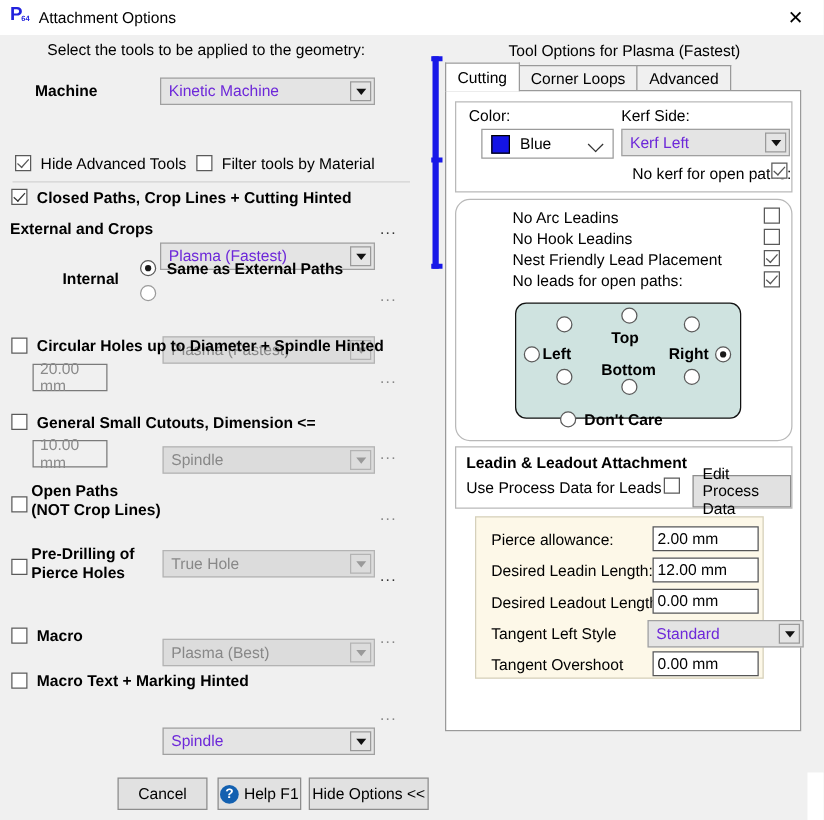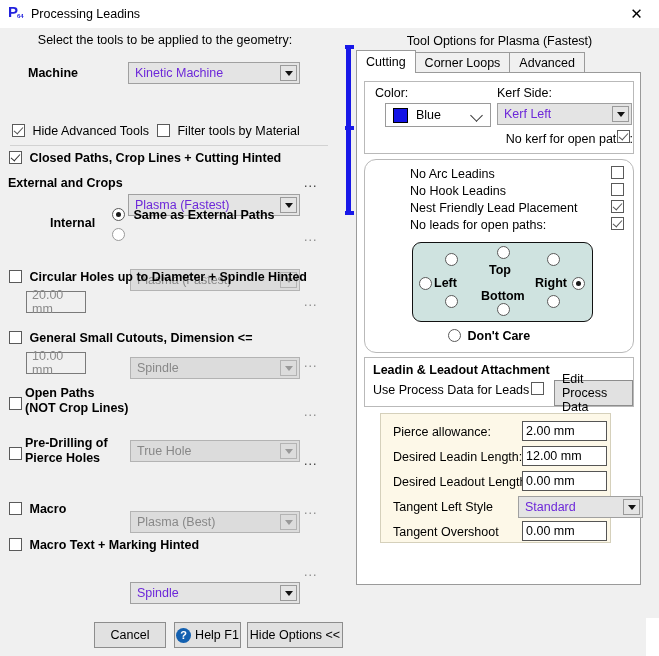--- a/index.html
+++ b/index.html
@@ -182,21 +182,21 @@
   #rightedge { position:absolute; left:646px; top:618px; width:13px; height:38px; background:#fff; }
 </style>
 </head>
 <body>
 
 <div id="titlebar">
   <div id="app-icon">
     <span class="pglyph">P</span>
       <span class="sub">64</span>
   </div>
-  <span id="title-text">Processing Leadins</span>
+  <span id="title-text">Attachment Options</span>
   <div id="close-btn">✕</div>
 </div>
 
 <div id="left-panel">
 
   <div class="hdr-center">Select the tools to be applied to the geometry:</div>
 
   <div class="row bold" style="left:28px; top:38px;">Machine</div>
   <div class="combo row" style="left:128px; top:34px; width:172px;">
     <span class="ctext">Kinetic Machine</span>
@@ -345,21 +345,21 @@
 
       <div style="position:absolute; left:45px; top:24px;">No Hook Leadins</div>
       <div style="position:absolute; left:246px; top:23px;"><span class="cb"></span></div>
 
       <div style="position:absolute; left:45px; top:41px;">Nest Friendly Lead Placement</div>
       <div style="position:absolute; left:246px; top:40px;"><span class="cb checked"></span></div>
 
       <div style="position:absolute; left:45px; top:58px;">No leads for open paths:</div>
       <div style="position:absolute; left:246px; top:57px;"><span class="cb checked"></span></div>
 
-      <div class="lgreen" style="position:absolute; left:47px; top:82px; width:181px; height:80px;padding-left:36px;">
+      <div class="lgreen" style="position:absolute; left:47px; top:82px; width:181px; height:93px;padding-left:36px;">
         <div style="position:absolute; left:32px; top:10px;"><span class="rb"></span></div>
         <div style="position:absolute; left:84px; top:3px;"><span class="rb"></span></div>
         <div style="position:absolute; left:134px; top:10px;"><span class="rb"></span></div>
 
         <div style="position:absolute; left:76px; top:20px; font-weight:bold;">Top</div>
 
         <div style="position:absolute; left:6px; top:34px;"><span class="rb"></span></div>
         <div style="position:absolute; left:21px; top:33px; font-weight:bold;">Left</div>
 
         <div style="position:absolute; left:122px; top:33px; font-weight:bold;">Right</div>

